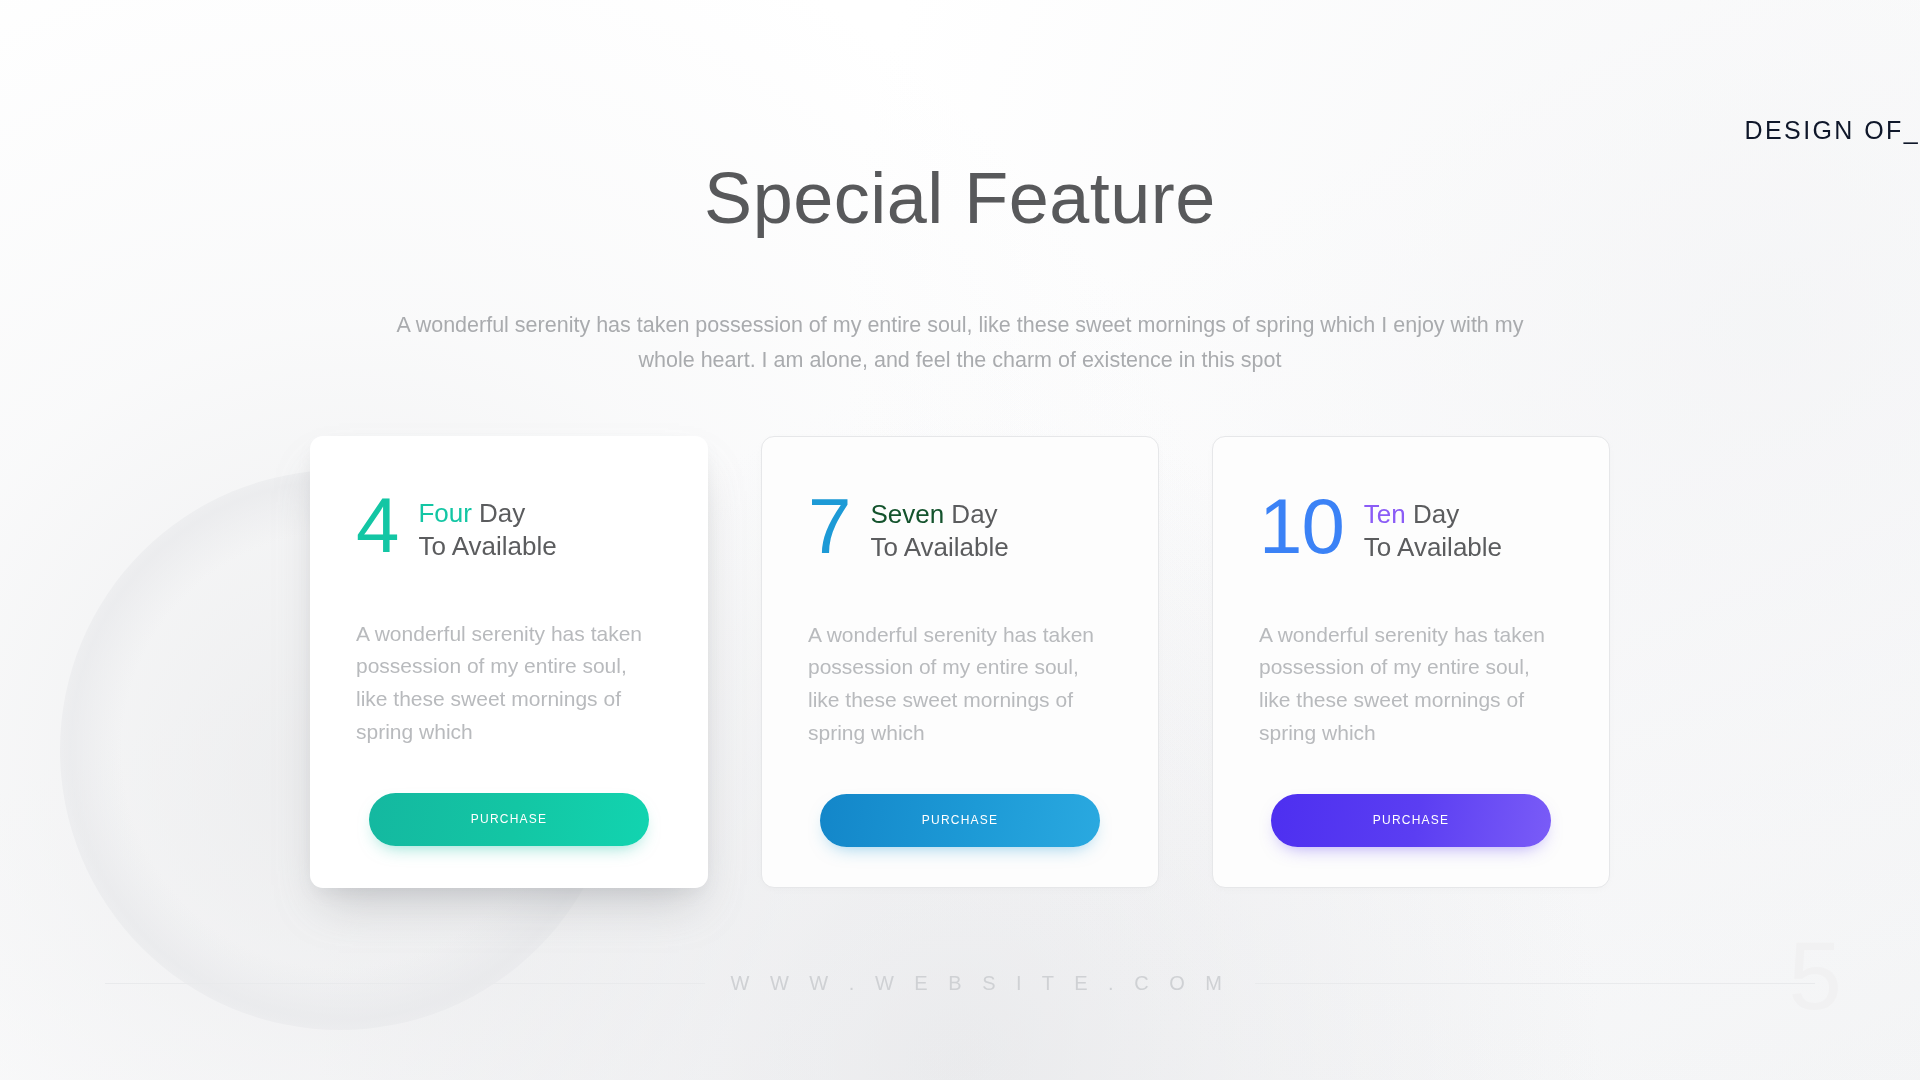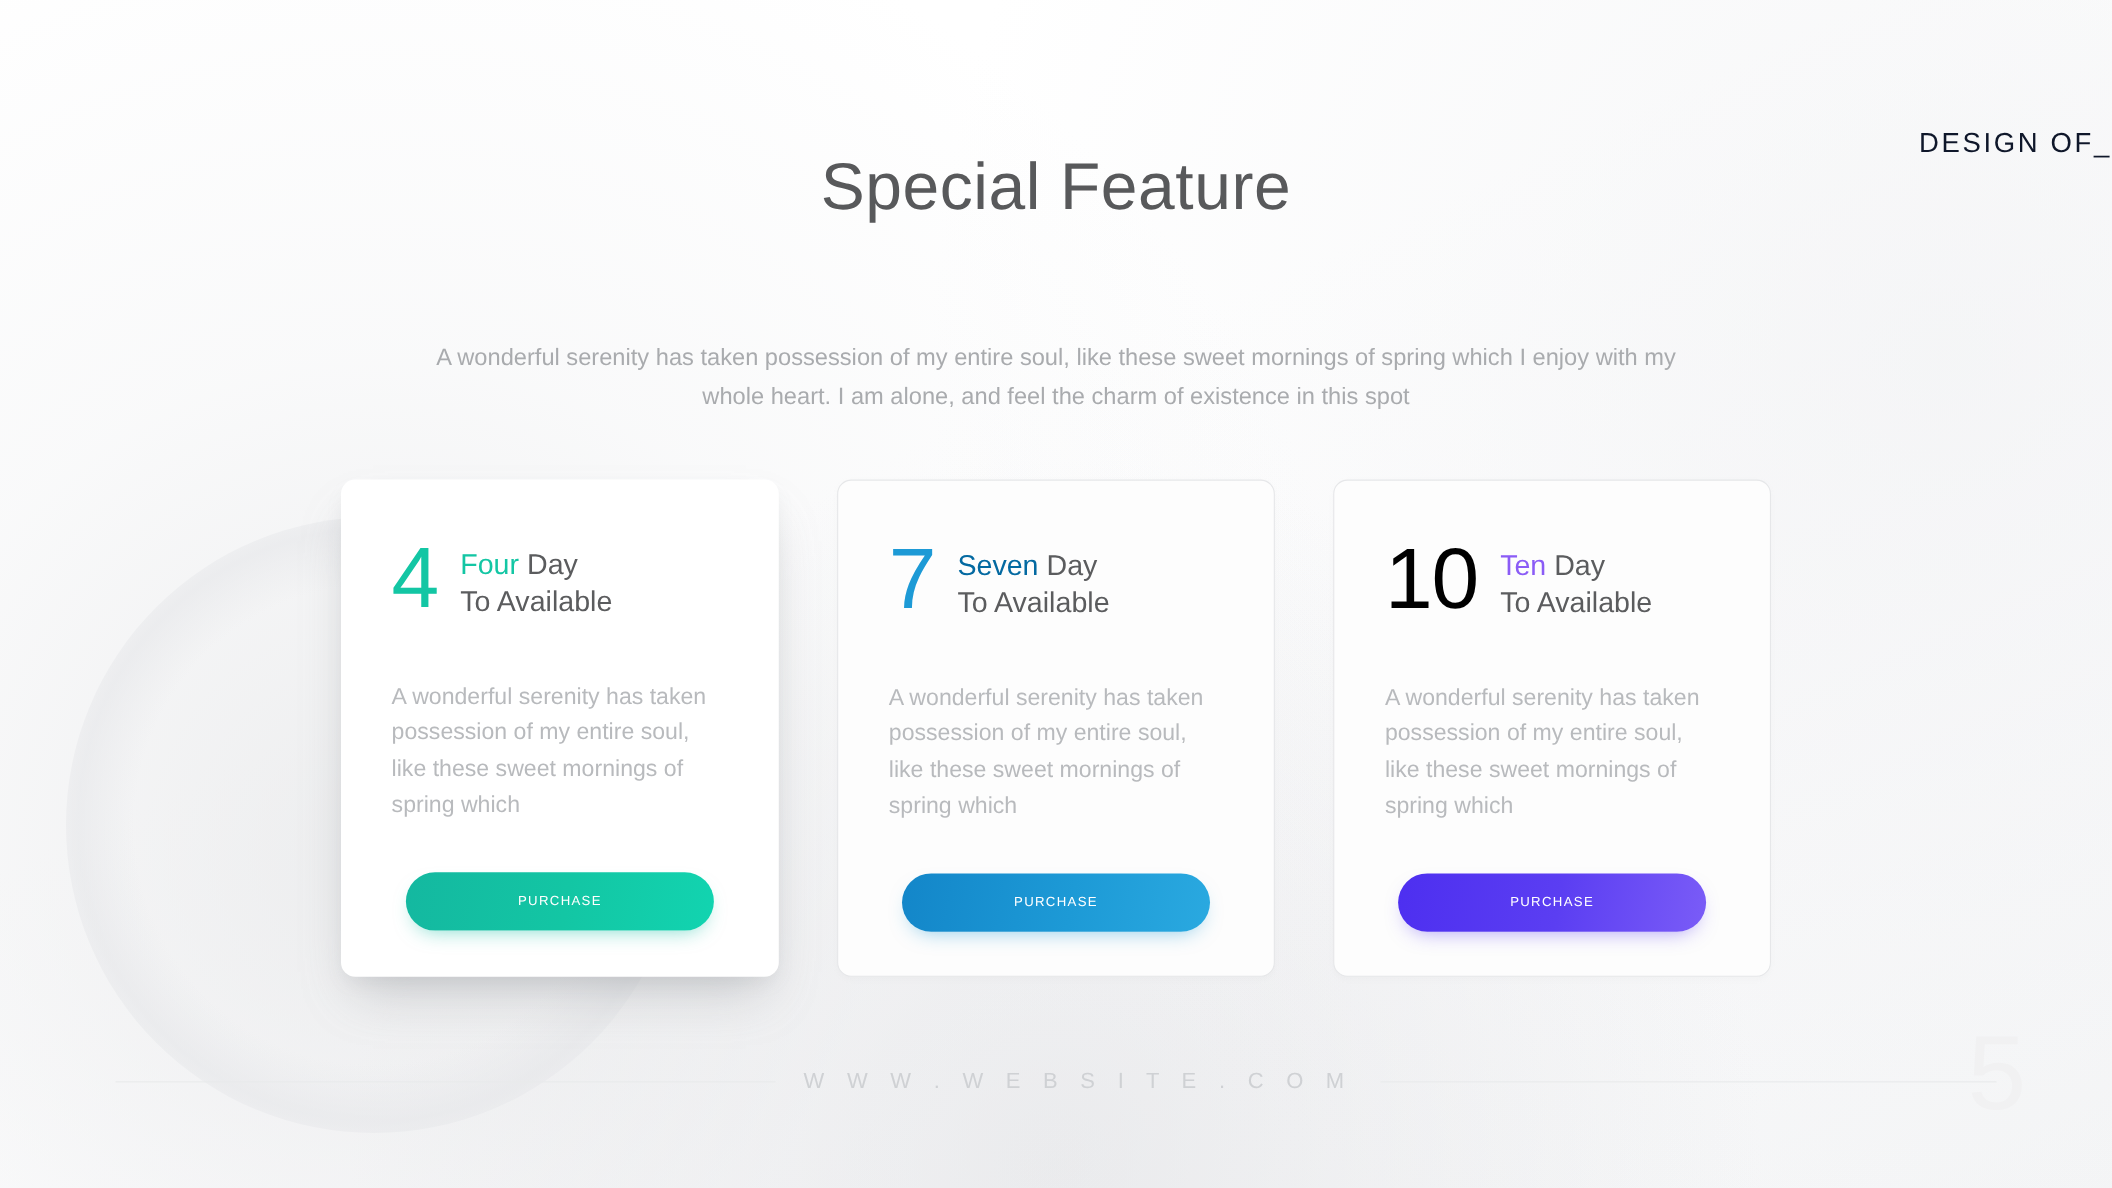--- a/index.html
+++ b/index.html
@@ -53,25 +53,25 @@
     width: 1920px;
     text-align: right;
     font-size: 25px;
     letter-spacing: 2.4px;
     color: #0f172a;
     font-weight: 400;
   }
 
   .title {
     position: absolute;
-    top: 138px;
+    top: 160px;
     left: 0;
     width: 1920px;
     text-align: center;
-    font-size: 60px;
+    font-size: 72px;
     line-height: 1.08;
     font-weight: 300;
     color: #58595b;
     letter-spacing: 0.5px;
   }
 
   .subtitle {
     position: absolute;
     top: 308px;
     left: 50%;
@@ -244,33 +244,33 @@
       <p class="card-body">A wonderful serenity has taken possession of my entire soul, like these sweet mornings of spring which</p>
       <div class="btn-wrap">
         <button class="purchase-btn btn-teal">PURCHASE</button>
       </div>
     </div>
 
     <div class="card outlined">
       <div class="card-head">
         <div class="big-number" style="color: rgb(29, 154, 214);">7</div>
         <div class="head-lines">
-          <span class="accent-word" style="color: #0369a1; text-align: center;">Seven</span><span> Day</span><br>
+          <span class="accent-word" style="color: #14532d; text-align: center;">Seven</span><span> Day</span><br>
           <span>To Available</span>
         </div>
       </div>
       <p class="card-body">A wonderful serenity has taken possession of my entire soul, like these sweet mornings of spring which</p>
       <div class="btn-wrap">
         <button class="purchase-btn btn-blue">PURCHASE</button>
       </div>
     </div>
 
     <div class="card outlined">
       <div class="card-head">
-        <div class="big-number" style="color: #000000;">10</div>
+        <div class="big-number" style="color: #3b82f6;">10</div>
         <div class="head-lines">
           <span class="accent-word" style="color: #8b5cf6;">Ten</span><span> Day</span><br>
           <span>To Available</span>
         </div>
       </div>
       <p class="card-body">A wonderful serenity has taken possession of my entire soul, like these sweet mornings of spring which</p>
       <div class="btn-wrap">
         <button class="purchase-btn btn-purple">PURCHASE</button>
       </div>
     </div>

